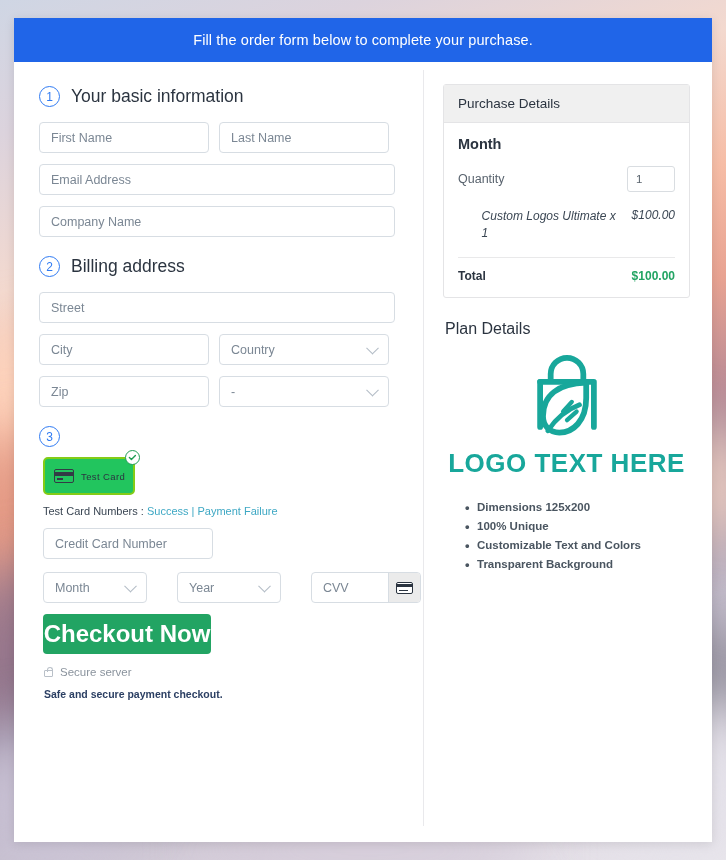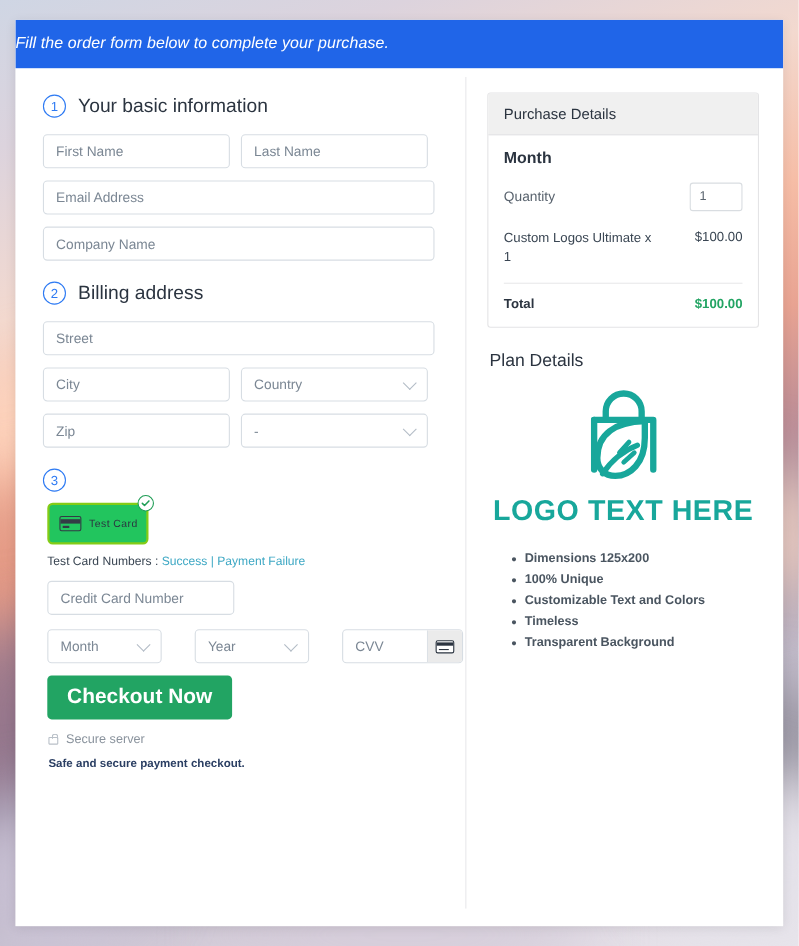--- a/index.html
+++ b/index.html
@@ -53,24 +53,23 @@
     box-shadow: 0 2px 10px rgba(0,0,0,.10);
     overflow: hidden;
   }
 
   .banner {
     height: 44px;
     background: #2065e8;
     color: #ffffff;
     display: flex;
     align-items: center;
-    justify-content: flex-start;
+    justify-content: center;
     font-size: 14.5px;
     letter-spacing: .1px;
-    font-style: italic;
   }
 
   .body-wrap {
     display: flex;
     height: 780px;
   }
 
   .left-col {
     width: 409px;
     padding: 24px 0 0 25px;
@@ -229,21 +228,21 @@
   }
   .terms a { color: #2f6fd0; text-decoration: none; }
 
   .checkout-btn {
     width: 168px;
     height: 40px;
     background: #22A463;
     border: none;
     border-radius: 4px;
     color: #fff;
-    font-size: 19px;
+    font-size: 24px;
     font-weight: bold;
     margin-left: 4px;
     cursor: pointer;
     font-family: "Liberation Sans", sans-serif;
   }
 
   .secure-row {
     display: flex; align-items: center; gap: 7px;
     margin: 12px 0 10px 5px;
     font-size: 11.5px; color: #8a939d;
@@ -286,21 +285,21 @@
   .qty-input {
     width: 48px; height: 26px;
     border: 1px solid #d9dde1;
     border-radius: 3px;
     font-size: 11.5px;
     color: #5a646e;
     padding-left: 8px;
     display: flex; align-items: center;
     font-family: "Liberation Sans", sans-serif;
   }
-  .line-item { display: flex; justify-content: space-between; gap: 24px; margin-bottom: 14px; }
+  .line-item { display: flex; justify-content: flex-end; gap: 10px; margin-bottom: 14px; font-style: italic; }
   .li-name { font-size: 12px; color: #3a4653; line-height: 1.45; max-width: 140px; }
   .li-price { font-size: 12px; color: #3a4653; white-space: nowrap; }
   .hr { height: 1px; background: #e9e9ea; margin-bottom: 11px; }
   .total-row { display: flex; justify-content: space-between; }
   .total-label { font-size: 12px; color: #2b3440; font-weight: bold; }
   .total-val { font-size: 12px; color: #22A463; font-weight: bold; }
 
   .plan-title {
     font-size: 16px; color: #2b3440;
     margin: 22px 0 0 2px;
@@ -491,19 +490,18 @@
           <path d="M55 52 L46 62" fill="none" stroke="#18a79b" stroke-width="4.5" stroke-linecap="round"></path>
           <path d="M60 62 L50 71" fill="none" stroke="#18a79b" stroke-width="4.5" stroke-linecap="round"></path>
         </svg>
         <div class="logo-text">LOGO TEXT HERE</div>
       </div>
 
       <ul class="features">
         <li>Dimensions 125x200</li>
         <li>100% Unique</li>
         <li>Customizable Text and Colors</li>
-        <li>Timeless</li>
         <li>Transparent Background</li>
       </ul>
 
     </div>
   </div>
 </div>
 
 </body></html>

